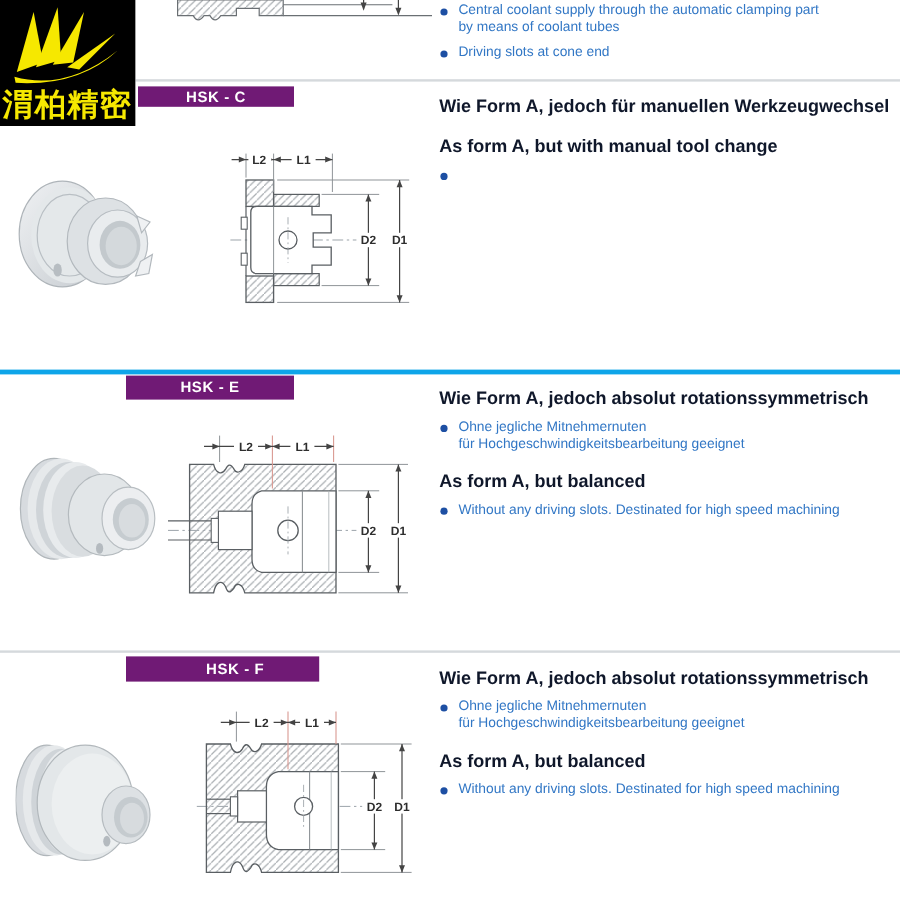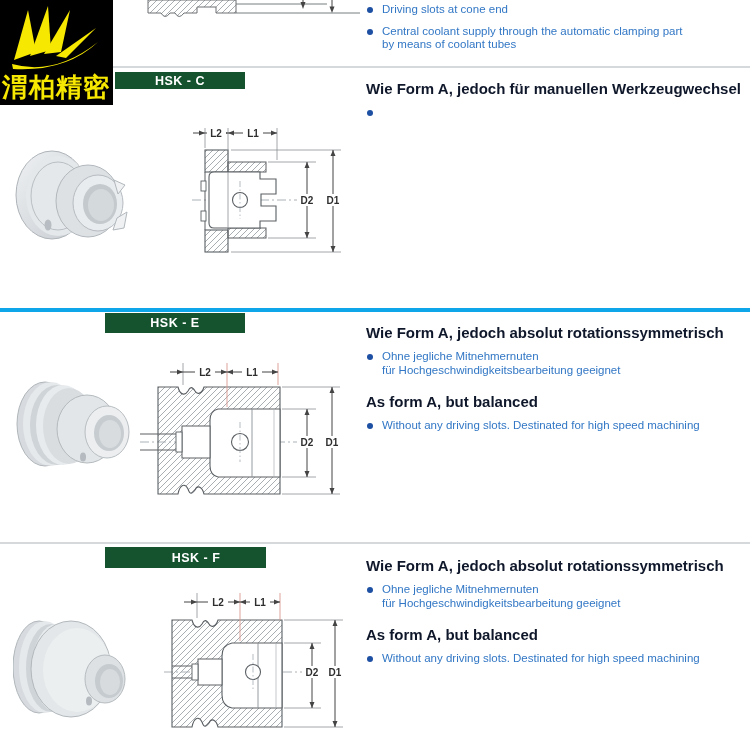--- a/index.html
+++ b/index.html
@@ -13,21 +13,21 @@
 
   
   .sec{position:absolute;left:0;width:750px;}
   #sec-intro{top:0;height:70px;}
   #sec-c{top:70px;height:238px;}
   #sec-e{top:308px;height:234px;border-top:4px solid #0ea5e9;}
   #sec-f{top:542px;height:208px;border-top:2px solid #d5d9dc;}
   .intro-rule{position:absolute;left:113px;right:0;top:66px;height:2px;background:#d5d9dc;}
 
   
-  .banner{position:absolute;background:#14532d;color:#ffffff;display:flex;align-items:center;
+  .banner{position:absolute;background:#701a75;color:#ffffff;display:flex;align-items:center;
           justify-content:center;font-weight:bold;font-size:12.5px;letter-spacing:0.5px;}
   #sec-c .banner{left:115px;top:2px;width:130px;height:17px;}
   #sec-e .banner{left:105px;top:1px;width:140px;height:20px;}
   #sec-f .banner{left:105px;top:3px;width:140px;height:21px;padding-left:21px;}
 
   
   .txtcol{position:absolute;left:366px;width:384px;}
   #sec-intro .txtcol{top:3px;}
   #sec-c .txtcol{top:10px;}
   #sec-e .txtcol{top:12px;}
@@ -72,26 +72,26 @@
       <line x1="91" y1="13" x2="215" y2="13" stroke="#6a6f73" stroke-width="0.9"></line>
       <line x1="158" y1="0" x2="158" y2="3" stroke="#444" stroke-width="1"></line>
       <polygon points="158,9 155.5,2 160.5,2" fill="#444"></polygon>
       <line x1="187" y1="0" x2="187" y2="7" stroke="#444" stroke-width="1"></line>
       <polygon points="187,13 184.5,6.5 189.5,6.5" fill="#444"></polygon>
     </svg>
 
     <div class="txtcol">
       <div class="bullet">
         <span class="dot"></span>
-        <span class="bt">Driving slots at cone end</span>
-      </div>
-      <div class="bullet">
-        <span class="dot"></span>
         <span class="bt">Central coolant supply through the automatic clamping part
 by means of coolant tubes</span>
+      </div>
+      <div class="bullet">
+        <span class="dot"></span>
+        <span class="bt">Driving slots at cone end</span>
       </div>
     </div>
     <div class="intro-rule"></div>
   </div>
 
   <div class="sec" id="sec-c">
     <div class="banner">HSK - C</div>
 
     <svg class="abs" style="left:14px;top:73px;" width="122" height="110" viewBox="0 0 122 110">
       <defs>
@@ -159,20 +159,21 @@
       <line x1="83" y1="157" x2="193" y2="157" stroke="#8a8f93" stroke-width="0.8"></line>
       <line x1="185" y1="55" x2="185" y2="157" stroke="#444" stroke-width="1"></line>
       <polygon points="185,55 182.5,61 187.5,61" fill="#444"></polygon>
       <polygon points="185,157 182.5,151 187.5,151" fill="#444"></polygon>
       <rect x="175" y="99" width="20" height="12" fill="#fff"></rect>
       <text class="dimlbl" x="185" y="108.5">D1</text>
     </svg>
 
     <div class="txtcol">
       <div class="h-de">Wie Form A, jedoch für manuellen Werkzeugwechsel</div>
+      <div class="h-en">As form A, but with manual tool change</div>
       <div class="bullet">
         <span class="dot"></span>
       </div>
     </div>
   </div>
 
   <div class="sec" id="sec-e">
     <div class="banner">HSK - E</div>
 
     <svg class="abs" style="left:15px;top:57px;" width="122" height="115" viewBox="0 0 122 115">

